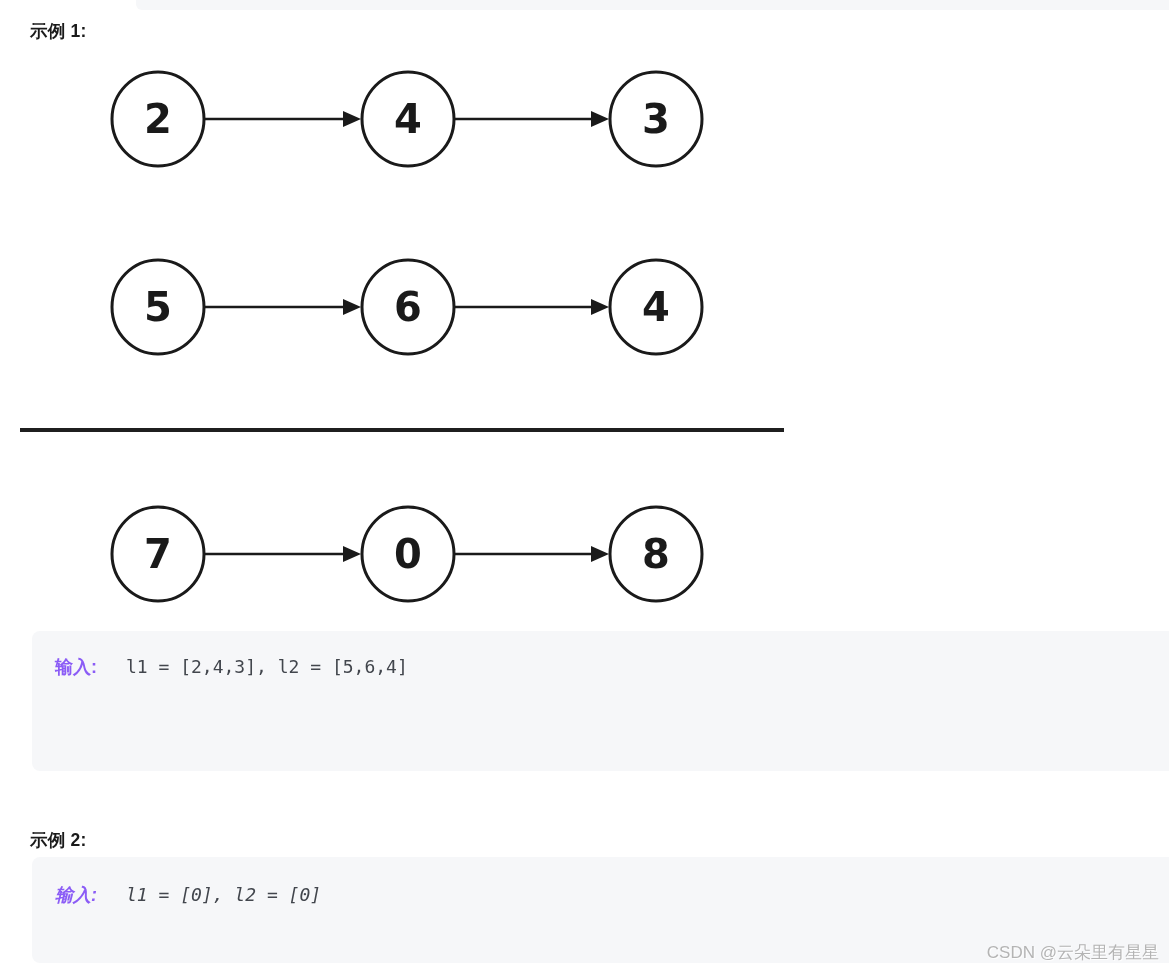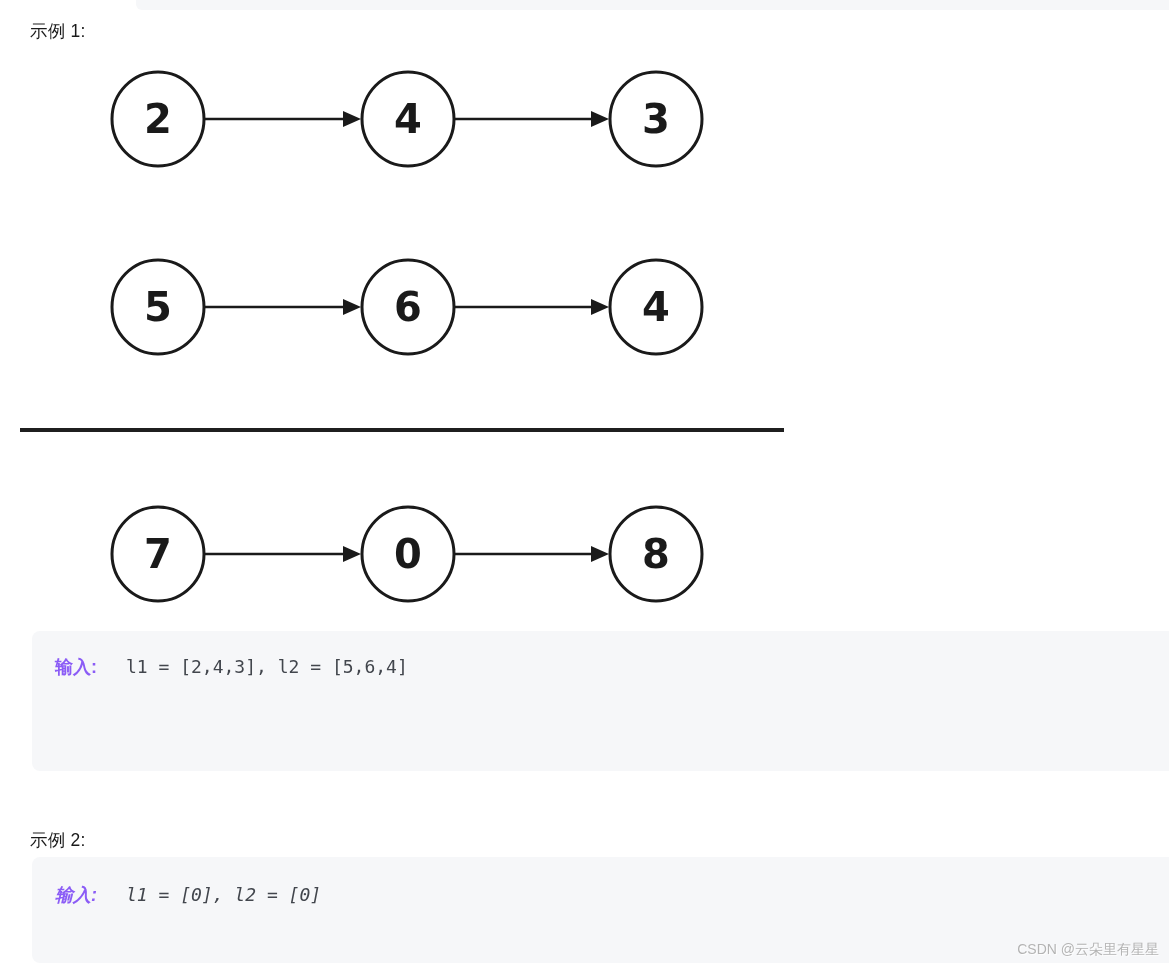--- a/index.html
+++ b/index.html
@@ -13,21 +13,21 @@
   .top-strip {
     position: absolute;
     left: 136px; right: 0; top: 0; height: 10px;
     background: #f6f7f9;
     border-radius: 0 0 0 6px;
   }
   .section-heading {
     position: absolute;
     left: 30px;
     font-size: 17.5px;
-    font-weight: normal;
+    font-weight: bold;
     color: #1a1a1a;
     letter-spacing: 0.2px;
   }
   .heading-1 { top: 19px; }
   .heading-2 { top: 828px; }
   .diagram-wrap {
     position: absolute;
     left: 0; top: 55px;
     width: 800px; height: 570px;
   }
@@ -51,21 +51,21 @@
     margin-right: 9px;
   }
   .code-value {
     font-family: "DejaVu Sans Mono", monospace;
     color: #42464d;
     margin-left: 20px;
   }
   .watermark {
     position: absolute;
     right: 10px; top: 941px;
-    font-size: 14px;
+    font-size: 17px;
     color: #b4b4b4;
     text-shadow: 1px 1px 1px #ffffff;
   }
   svg text.node-num {
     font-family: "DejaVu Sans", sans-serif;
     font-size: 40px;
     font-weight: bold;
     fill: #1a1a1a;
   }
 </style>

